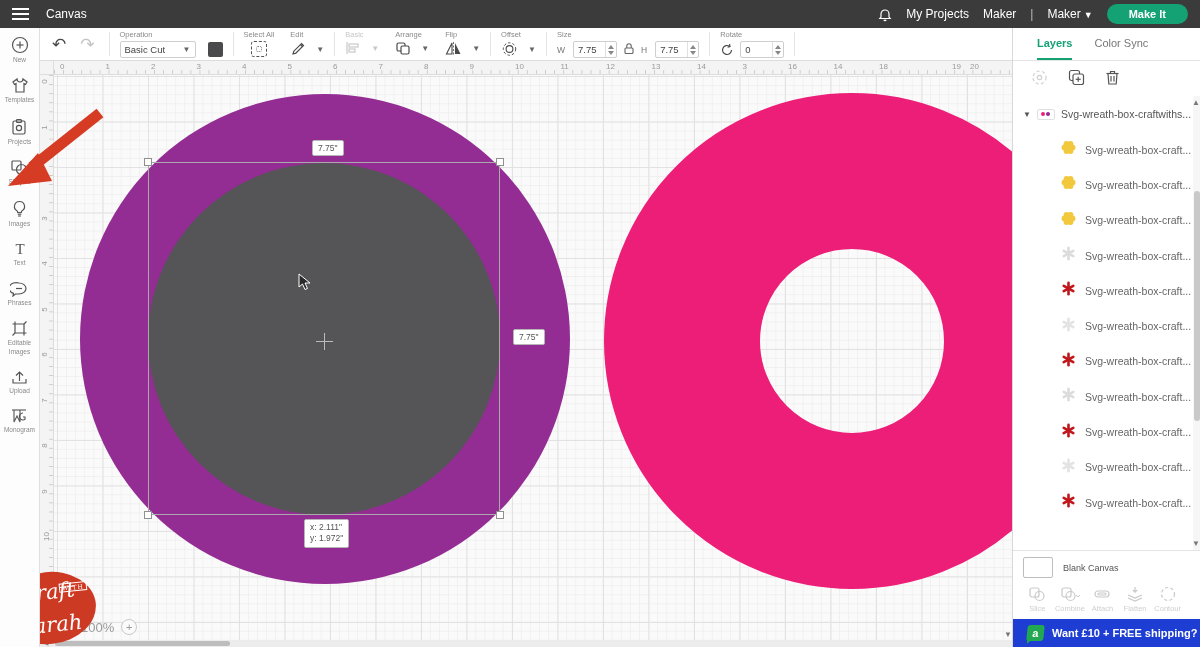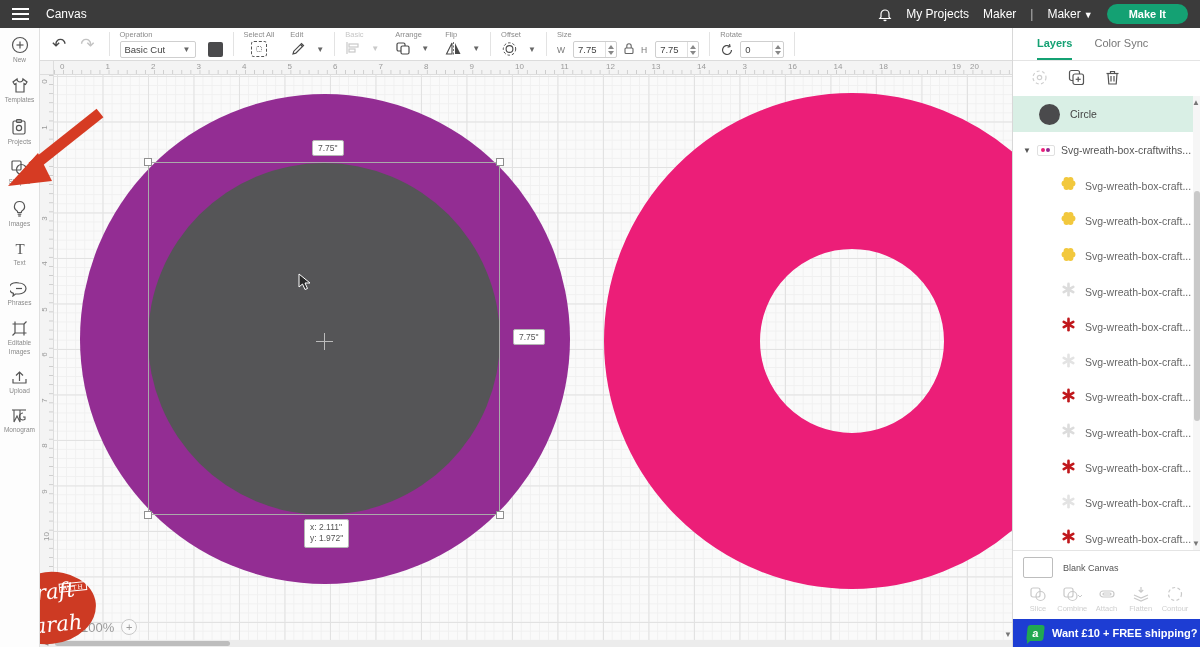--- a/index.html
+++ b/index.html
@@ -111,21 +111,21 @@
   .child { height:35.3px; padding-left:48px; gap:9px; display:flex; align-items:center; cursor:pointer; }
   .child .lname { font-size:10.5px; color:#666; white-space:nowrap; }
   .pscroll { position:absolute; right:0; top:0; bottom:0; width:7px; background:#f6f6f6; }
   .pthumb { position:absolute; right:0.5px; top:95px; width:6px; height:230px; background:#c9c9c9; border-radius:3px; }
   .ps-arrow-up { position:absolute; right:0px; top:2px; font-size:8px; color:#777; }
   .ps-arrow-dn { position:absolute; right:0px; bottom:2px; font-size:8px; color:#777; }
 
   .blankrow { display:flex; align-items:center; gap:10px; border-top:1px solid #e4e4e4; padding:6px 0 6px 10px; }
   .blankswatch { width:30px; height:21px; background:#fff; border:1px solid #bdbdbd; border-radius:2px; cursor:pointer; }
   .blanklabel { font-size:9px; color:#555; }
-  .pactions { display:flex; justify-content:space-between; padding:2px 8px 6px 8px; }
+  .pactions { display:flex; justify-content:space-between; padding:2px 16px 6px 8px; }
   .paction { display:flex; flex-direction:column; align-items:center; gap:2px; color:#c9c9c9; cursor:default; width:34px; }
   .paction .alabel { font-size:7.5px; color:#cfcfcf; }
   .banner { height:28px; background:#1d3dd3; display:flex; align-items:center; gap:8px; padding-left:14px; cursor:pointer; }
   .banner-icon { width:17px; height:16px; background:#21a851; border-radius:3px; color:#fff; font-weight:bold; font-size:11px; display:flex; align-items:center; justify-content:center; transform:skewX(-6deg); position:relative; }
   .banner-icon::after { content:""; position:absolute; left:1px; bottom:-3px; border:3px solid transparent; border-top-color:#21a851; border-left-color:#21a851; }
   .banner-text { color:#fff; font-size:11px; font-weight:bold; }
 
   .cursor { position:absolute; z-index:45; pointer-events:none; }
 </style>
 </head>
@@ -489,24 +489,20 @@
           <path d="M3 4.5 H12 L11.2 15 H3.8 Z"></path>
           <line x1="1.5" y1="4.5" x2="13.5" y2="4.5"></line>
           <path d="M5.5 4.5 V2.5 H9.5 V4.5"></path>
           <line x1="6" y1="7" x2="6" y2="12.5"></line>
           <line x1="9" y1="7" x2="9" y2="12.5"></line>
         </svg>
     </span>
   </div>
 
   <div class="layer-list">
-    <div class="layer-row selected">
-      <span class="dot"></span>
-      <span class="lname" style="color:#444;">Circle</span>
-    </div>
     <div class="group-row">
       <span class="gchev">▼</span>
       <span class="gthumb">
           <span class="minidonut"></span>
           <span class="minidonut p"></span>
         </span>
       <span class="lname" style="font-size:10.5px; color:#555;">Svg-wreath-box-craftwiths...</span>
     </div>
     <div>
         <div class="child">

